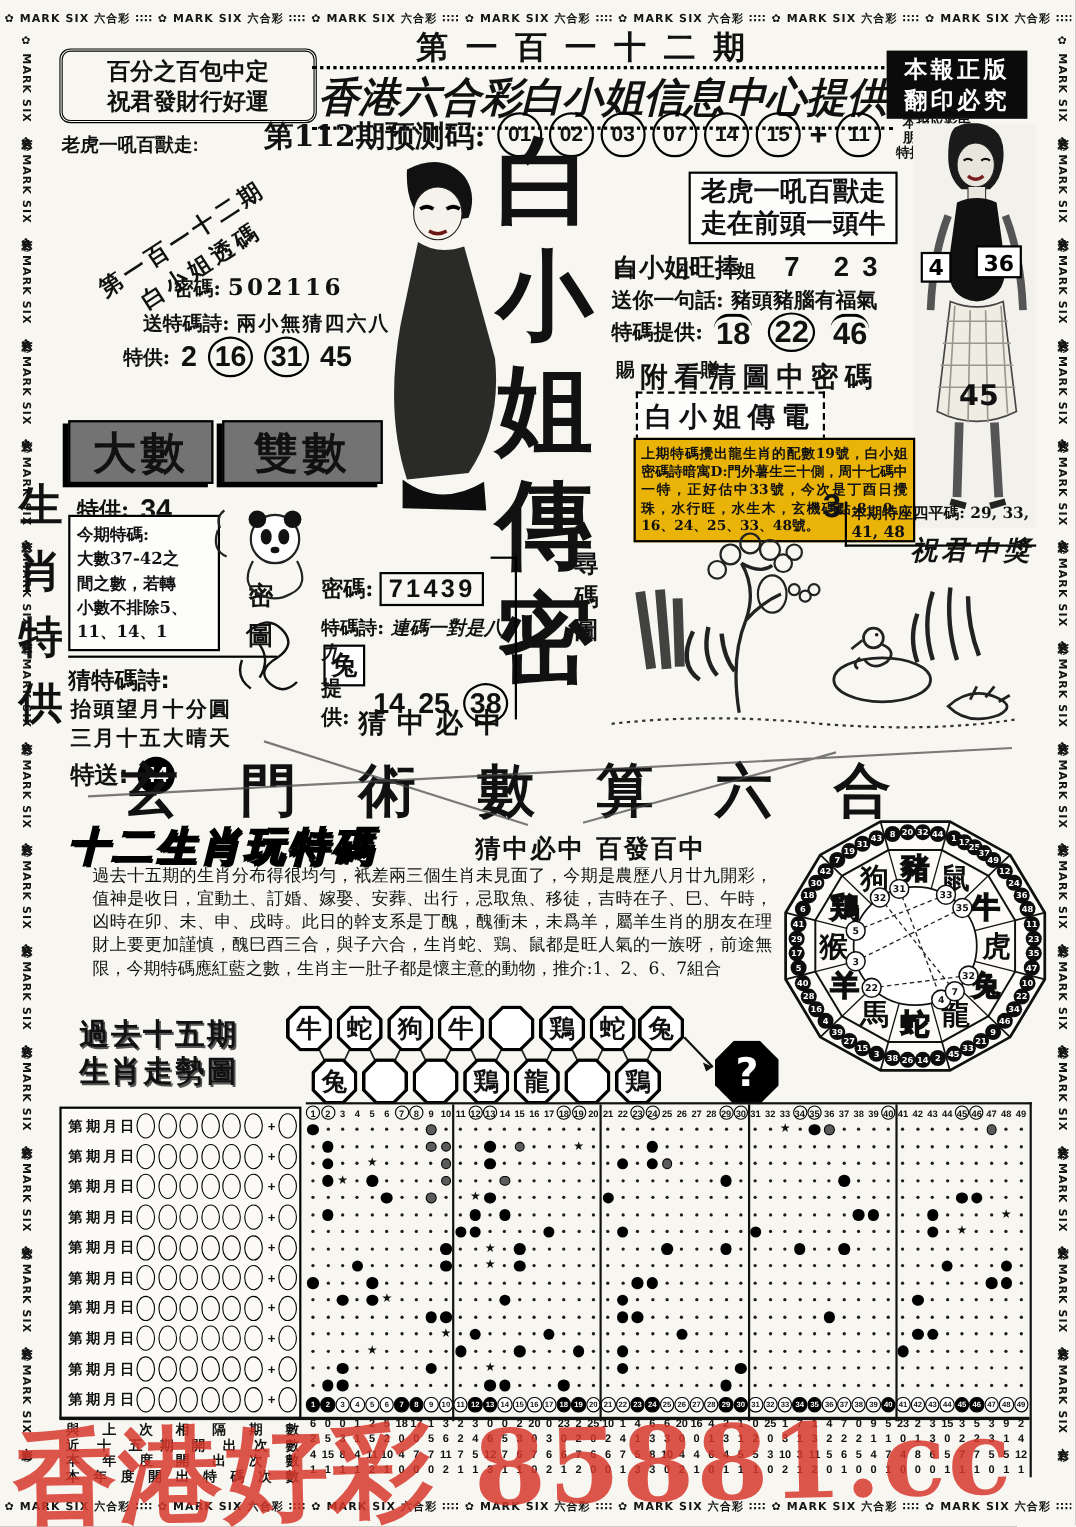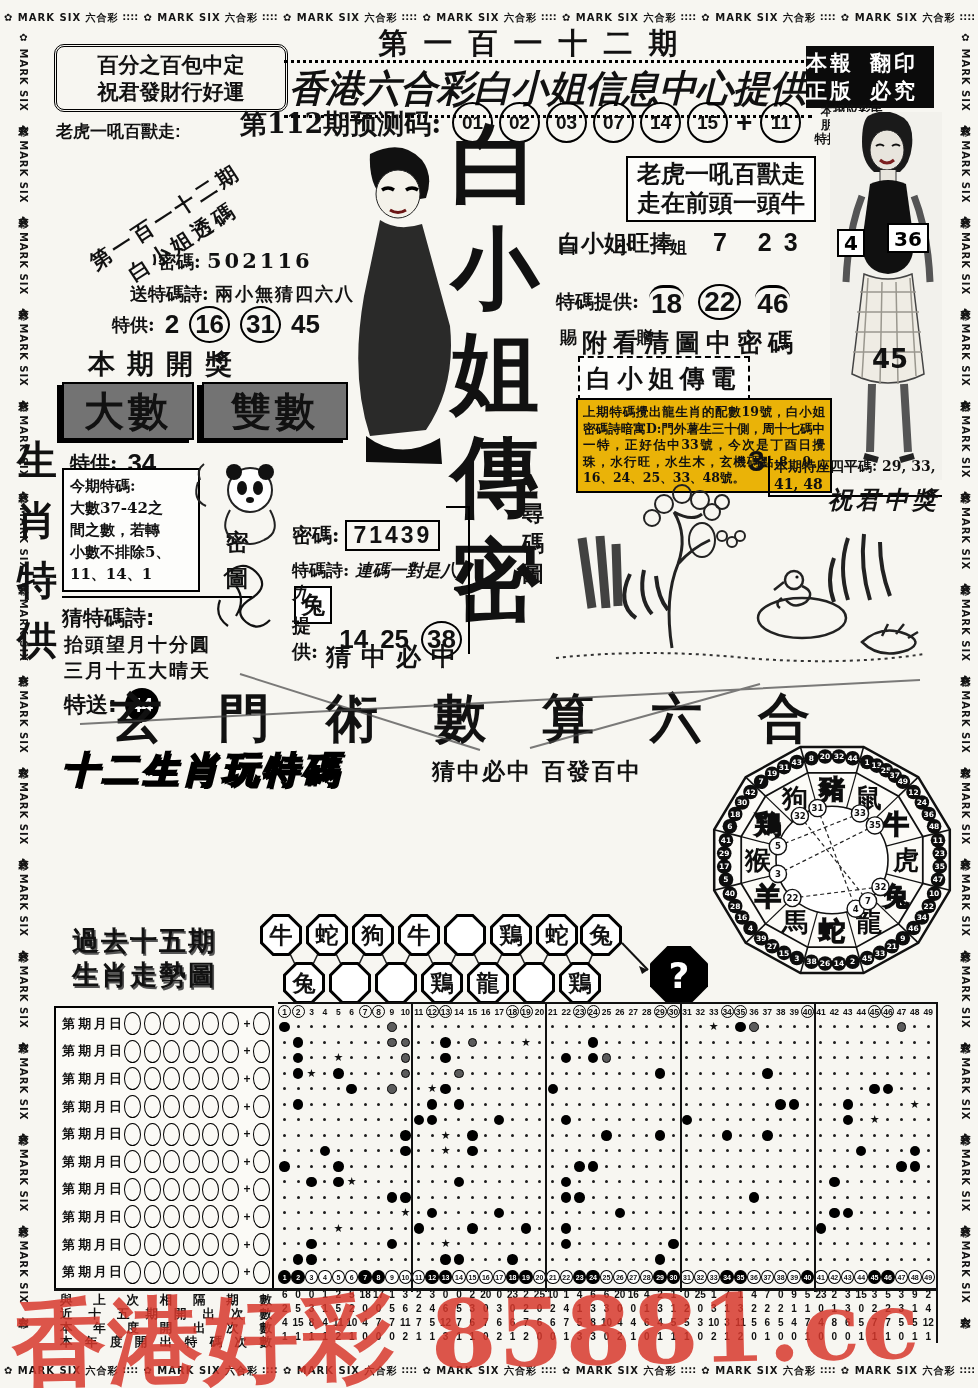--- a/index.html
+++ b/index.html
@@ -14,21 +14,21 @@
          font:bold 10px "DejaVu Sans",sans-serif;letter-spacing:1px;white-space:nowrap;overflow:hidden;color:#141414}
   .strip-left{left:4px}.strip-right{right:6px}
   
   .guarantee{left:54px;top:44px;width:228px;height:62px;border:3px double #000;border-radius:10px;
          display:flex;flex-direction:column;justify-content:center;align-items:center;
          font:bold 21px "DejaVu Serif",serif;line-height:27px}
   .issue{left:296px;top:24px;width:480px;text-align:center;font:bold 29px "DejaVu Serif",serif;letter-spacing:16px}
   .brand{left:284px;top:60px;width:528px;text-align:center;font:bold 37px "DejaVu Serif",serif;font-style:italic;
          border-top:3px dotted #000;border-bottom:3px dotted #000;padding:1px 0;white-space:nowrap}
   .copyright{left:806px;top:46px;width:128px;height:62px;background:#0b0b0b;color:#fff;display:flex;
-         align-items:center;justify-content:center;font:bold 21px "DejaVu Serif",serif;letter-spacing:3px}
+         flex-direction:column;align-items:center;justify-content:center;font:bold 21px "DejaVu Serif",serif;letter-spacing:3px}
   .tips-label{left:56px;top:120px;font-weight:bold;font-size:17px}
   .tips-title{left:240px;top:106px;font:bold 27px "DejaVu Serif",serif}
   #pred-circles{left:452px;top:102px;display:flex;gap:6px;align-items:center}
   .ball{width:37px;height:37px;border:2.4px solid #000;border-radius:50%;display:flex;align-items:center;
         justify-content:center;font-weight:bold;font-size:19px;background:transparent}
   .plus{font-size:28px;font-weight:bold;margin:0 2px}
   .note{left:796px;top:104px;width:112px;text-align:center;font-weight:bold;font-size:12.5px;line-height:14px}
   
   .diag{left:84px;top:252px;transform:rotate(-33deg);transform-origin:left top;
         font:bold 21px "DejaVu Serif",serif;letter-spacing:4px;line-height:30px}
@@ -208,21 +208,20 @@
   </div>
   <div class="abs numrow" style="left:112px;top:306px">
     <span class="kv">特供:</span>
     <span id="touma-tegong" style="display:flex;gap:10px;align-items:center">
         <span>2</span>
         <span class="circled">16</span>
         <span class="circled">31</span>
         <span>45</span>
       </span>
   </div>
-  <div class="abs kaijiang">本期開獎</div>
   <div class="abs bigbox" style="left:62px;top:382px;width:128px;height:54px">大數</div>
   <div class="abs bigbox" style="left:202px;top:382px;width:142px;height:54px">雙數</div>
   <div class="abs numrow" style="left:70px;top:448px">
     <span class="kv" style="font-size:20px">特供:</span>
     <span>34</span>
   </div>
   <div class="abs spec-box">
     <div>今期特碼:</div>
     <div>大數37-42之</div>
     <div>間之數，若轉</div>
@@ -300,20 +299,24 @@
     <div>賜  贈</div>
   </div>
   <div class="abs couplet">
     <div>老虎一吼百獸走</div>
     <div>走在前頭一頭牛</div>
   </div>
   <div class="abs wang">
     <span>白小姐旺捧</span>
     <span style="font:900 25px 'Liberation Sans',sans-serif;margin-left:32px;letter-spacing:12px">7  23</span>
   </div>
+  <div class="abs word">
+    <span>送你一句話:</span>
+    <span>豬頭豬腦有福氣</span>
+  </div>
   <div class="abs tema">
     <span class="lab">特碼提供:</span>
     <span id="right-tema" style="display:flex;gap:14px;align-items:center">
         <span class="n over">18</span>
         <span class="n circ">22</span>
         <span class="n over">46</span>
       </span>
   </div>
   <div class="abs fukan">附看清圖中密碼</div>
   <div class="abs chuandian">白小姐傳電</div>
@@ -347,20 +350,21 @@
     <path d="M4 180 q90 -10 190 0 q100 8 178 -4" stroke="#333" stroke-width="2" fill="none" stroke-dasharray="3 4"></path>
   </svg>
 
   <div class="abs banner">玄門術數算六合</div>
   <svg class="abs" style="left:60px;top:664px" width="880" height="90" viewBox="0 0 880 90">
     <path d="M20 60 L860 16 M180 10 L420 86 M470 84 L700 20" stroke="#444" stroke-width="2" fill="none" opacity="0.7"></path>
   </svg>
 
   <div class="abs ztitle">十二生肖玩特碼</div>
   <div class="abs slogan">猜中必中  百發百中</div>
+  <div class="abs zbody">過去十五期的生肖分布得很均勻，衹差兩三個生肖未見面了，今期是農歷八月廿九開彩，值神是收日，宜動土、訂婚、嫁娶、安葬、出行，忌取魚、移徒，吉時在子、巳、午時，凶時在卯、未、申、戌時。此日的幹支系是丁醜，醜衝未，未爲羊，屬羊生肖的朋友在理財上要更加謹慎，醜巳酉三合，與子六合，生肖蛇、鶏、鼠都是旺人氣的一族呀，前途無限，今期特碼應紅藍之數，生肖主一肚子都是懷主意的動物，推介:1、2、6、7組合</div>
   <div class="abs tlabel">
     <div>過去十五期</div>
     <div>生肖走勢圖</div>
   </div>
   <div class="abs" id="trend" style="left:250px;top:908px;width:460px;height:104px">
       <svg width="460" height="104" style="position:absolute;left:0;top:0">
         <path d="M31 27 L54 75 L77 27 M77 27 L100 75 L123 27 M123 27 L146 75 L169 27 M169 27 L192 75 L215 27 M215 27 L238 75 L261 27 M261 27 L284 75 L307 27 M307 27 L330 75 L351 27 " stroke="#222" stroke-width="1.6" fill="none"></path>
         <path d="M372 35 L398 62" stroke="#111" stroke-width="2" fill="none"></path>
         <path d="M398 62 l-9 -4 l3 8 z" fill="#111"></path>
       </svg>

